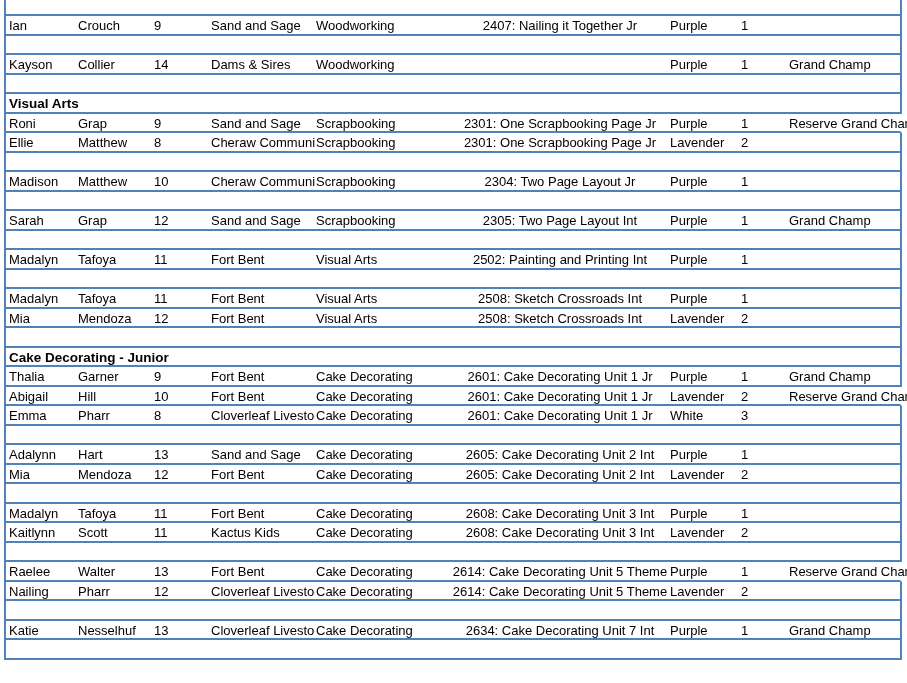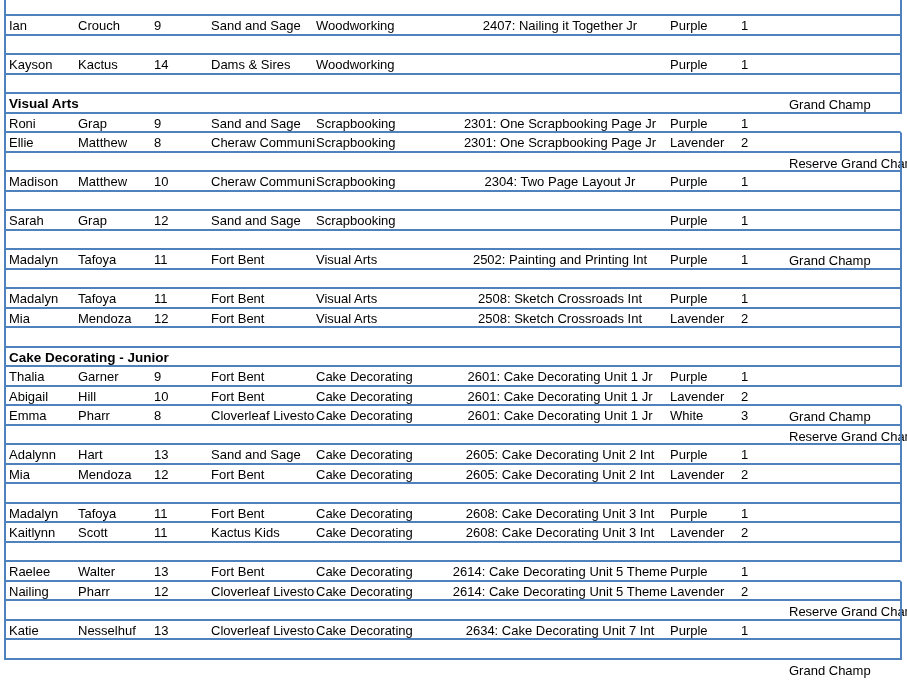--- a/index.html
+++ b/index.html
@@ -38,21 +38,20 @@
     }
     .cell {
       position: absolute;
       top: 1px;
       line-height: 17px;
       white-space: nowrap;
       overflow: hidden;
     }
     .cell.last {
       overflow: visible;
-      margin-top: 40px;
     }
     .header-label {
       position: absolute;
       left: 3px;
       top: 1px;
       line-height: 17px;
       font-weight: bold;
       font-size: 13.5px;
     }
     .c-first  { left: 3px;   width: 68px; }
@@ -77,21 +76,21 @@
       <span class="cell c-club">Sand and Sage</span>
       <span class="cell c-proj">Woodworking</span>
       <span class="cell c-class">2407: Nailing it Together Jr</span>
       <span class="cell c-ribbon">Purple</span>
       <span class="cell c-place">1</span>
       <span class="cell c-award last"></span>
     </div>
     <div class="row"></div>
     <div class="row">
       <span class="cell c-first">Kayson</span>
-      <span class="cell c-last">Kactus</span>
+      <span class="cell c-last">Collier</span>
       <span class="cell c-age">14</span>
       <span class="cell c-club">Dams &amp; Sires</span>
       <span class="cell c-proj">Woodworking</span>
       <span class="cell c-ribbon">Purple</span>
       <span class="cell c-place">1</span>
       <span class="cell c-award last">Grand Champ</span>
     </div>
     <div class="row"></div>
     <div class="row">
       <span class="header-label">Visual Arts</span>
@@ -130,20 +129,21 @@
       <span class="cell c-place">1</span>
       <span class="cell c-award last"></span>
     </div>
     <div class="row"></div>
     <div class="row">
       <span class="cell c-first">Sarah</span>
       <span class="cell c-last">Grap</span>
       <span class="cell c-age">12</span>
       <span class="cell c-club">Sand and Sage</span>
       <span class="cell c-proj">Scrapbooking</span>
+      <span class="cell c-class">2305: Two Page Layout Int</span>
       <span class="cell c-ribbon">Purple</span>
       <span class="cell c-place">1</span>
       <span class="cell c-award last">Grand Champ</span>
     </div>
     <div class="row"></div>
     <div class="row">
       <span class="cell c-first">Madalyn</span>
       <span class="cell c-last">Tafoya</span>
       <span class="cell c-age">11</span>
       <span class="cell c-club">Fort Bent</span>

